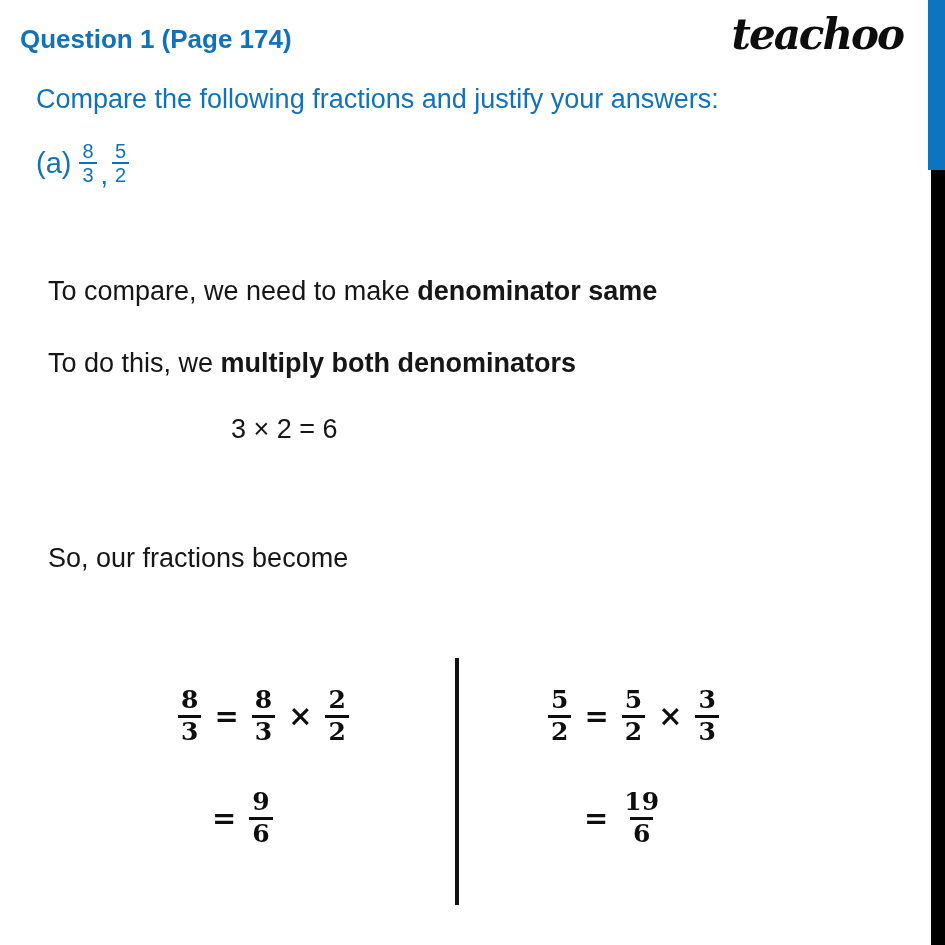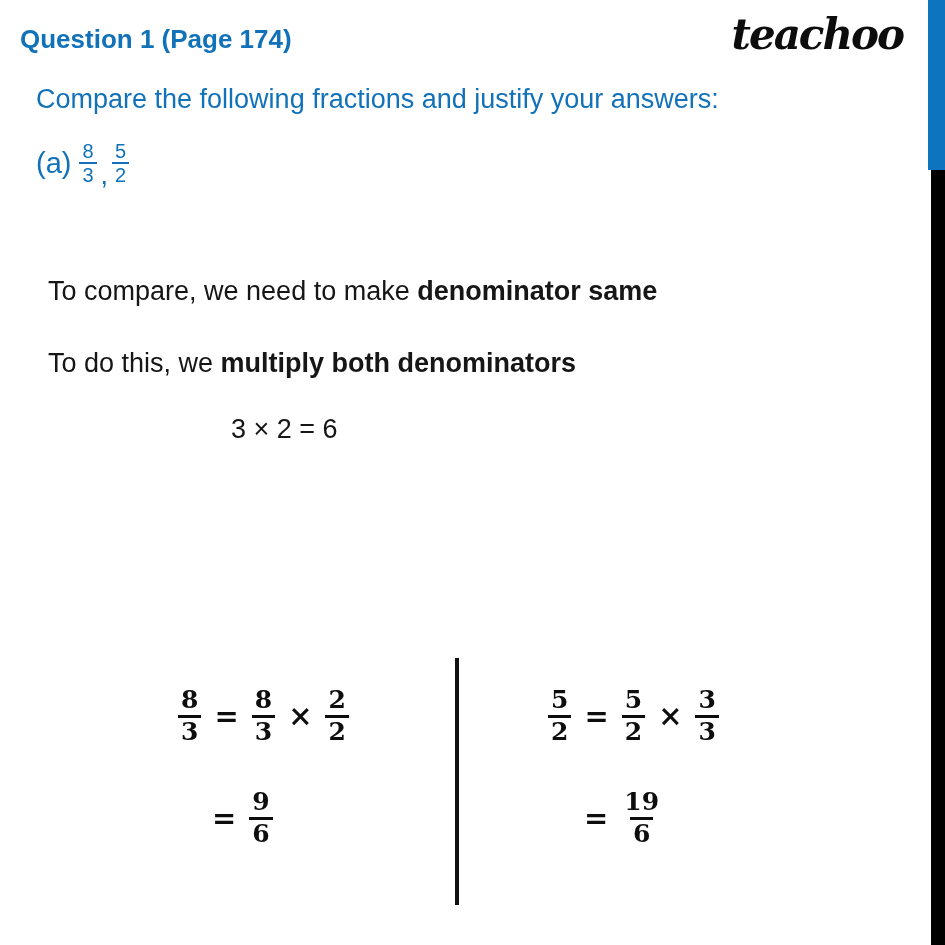--- a/index.html
+++ b/index.html
@@ -140,20 +140,21 @@
       <span class="den">2</span>
     </span>
   </div>
 
   <div class="sline s1"><span>To compare, we need to make </span><span class="b">denominator same</span></div>
 
   <div class="sline s2"><span>To do this, we </span><span class="b">multiply both denominators</span></div>
 
   <div class="sline smult">3 × 2 = 6</div>
 
+  <div class="sline s3">So, our fractions become</div>
 
   <div class="math-row row-l1">
     <span class="frac">
       <span class="num">8</span>
       <span class="den">3</span>
     </span>
     <span class="op">=</span>
     <span class="frac">
       <span class="num">8</span>
       <span class="den">3</span>

